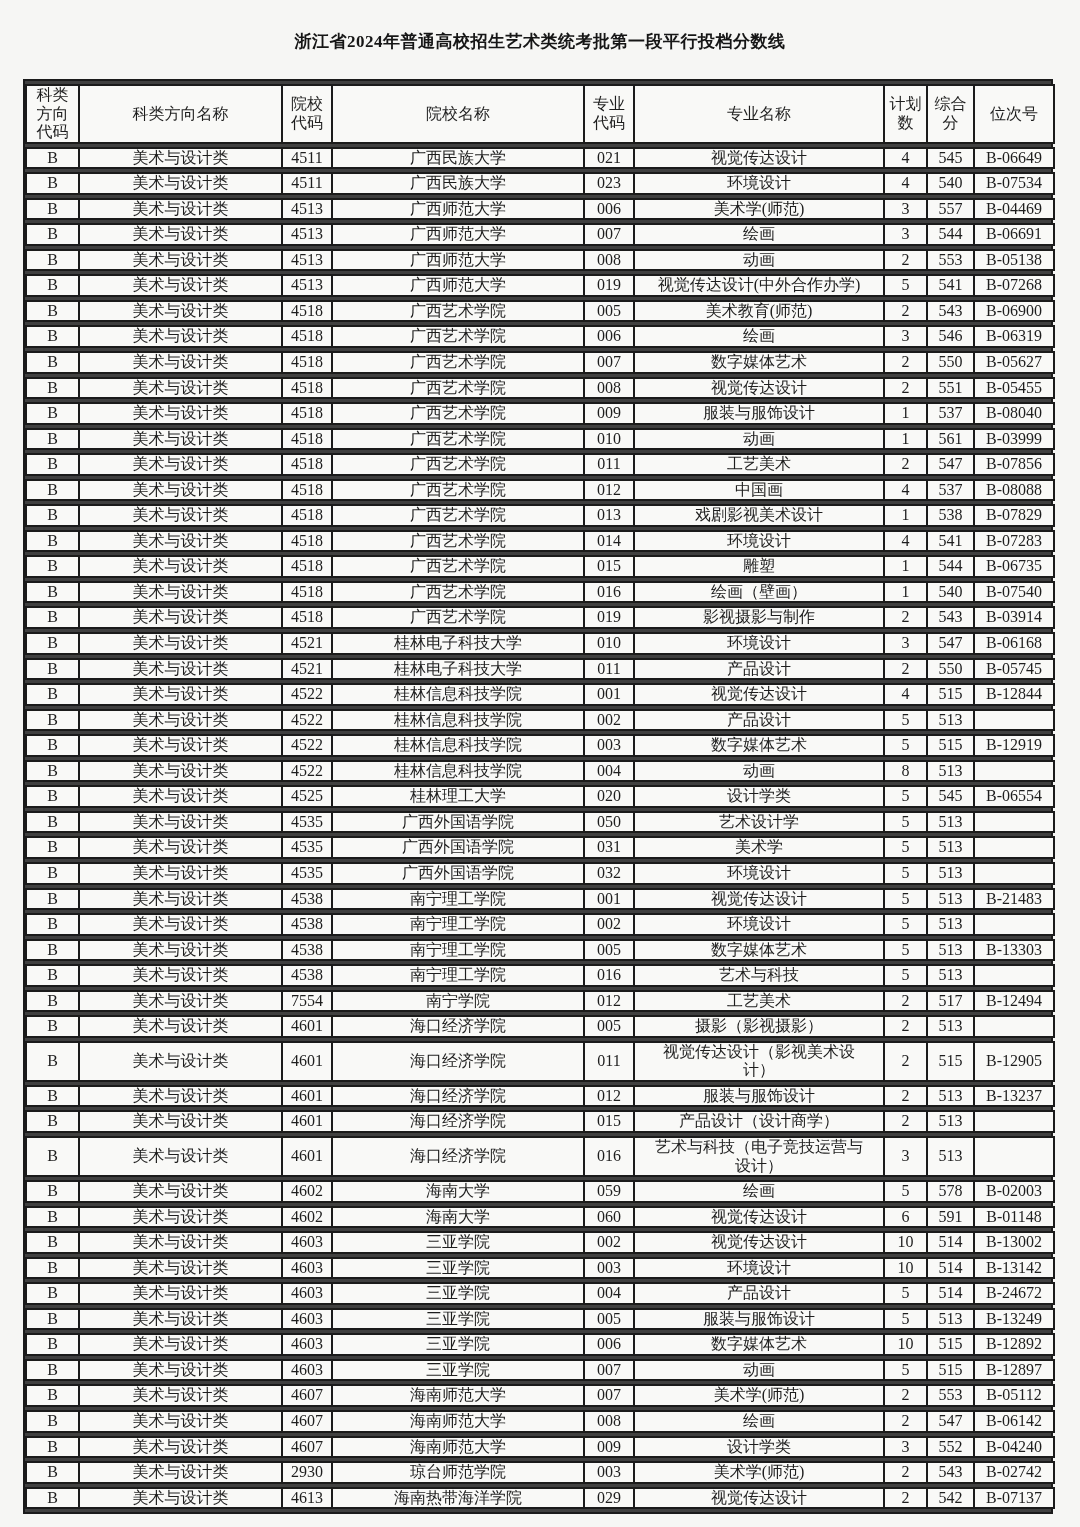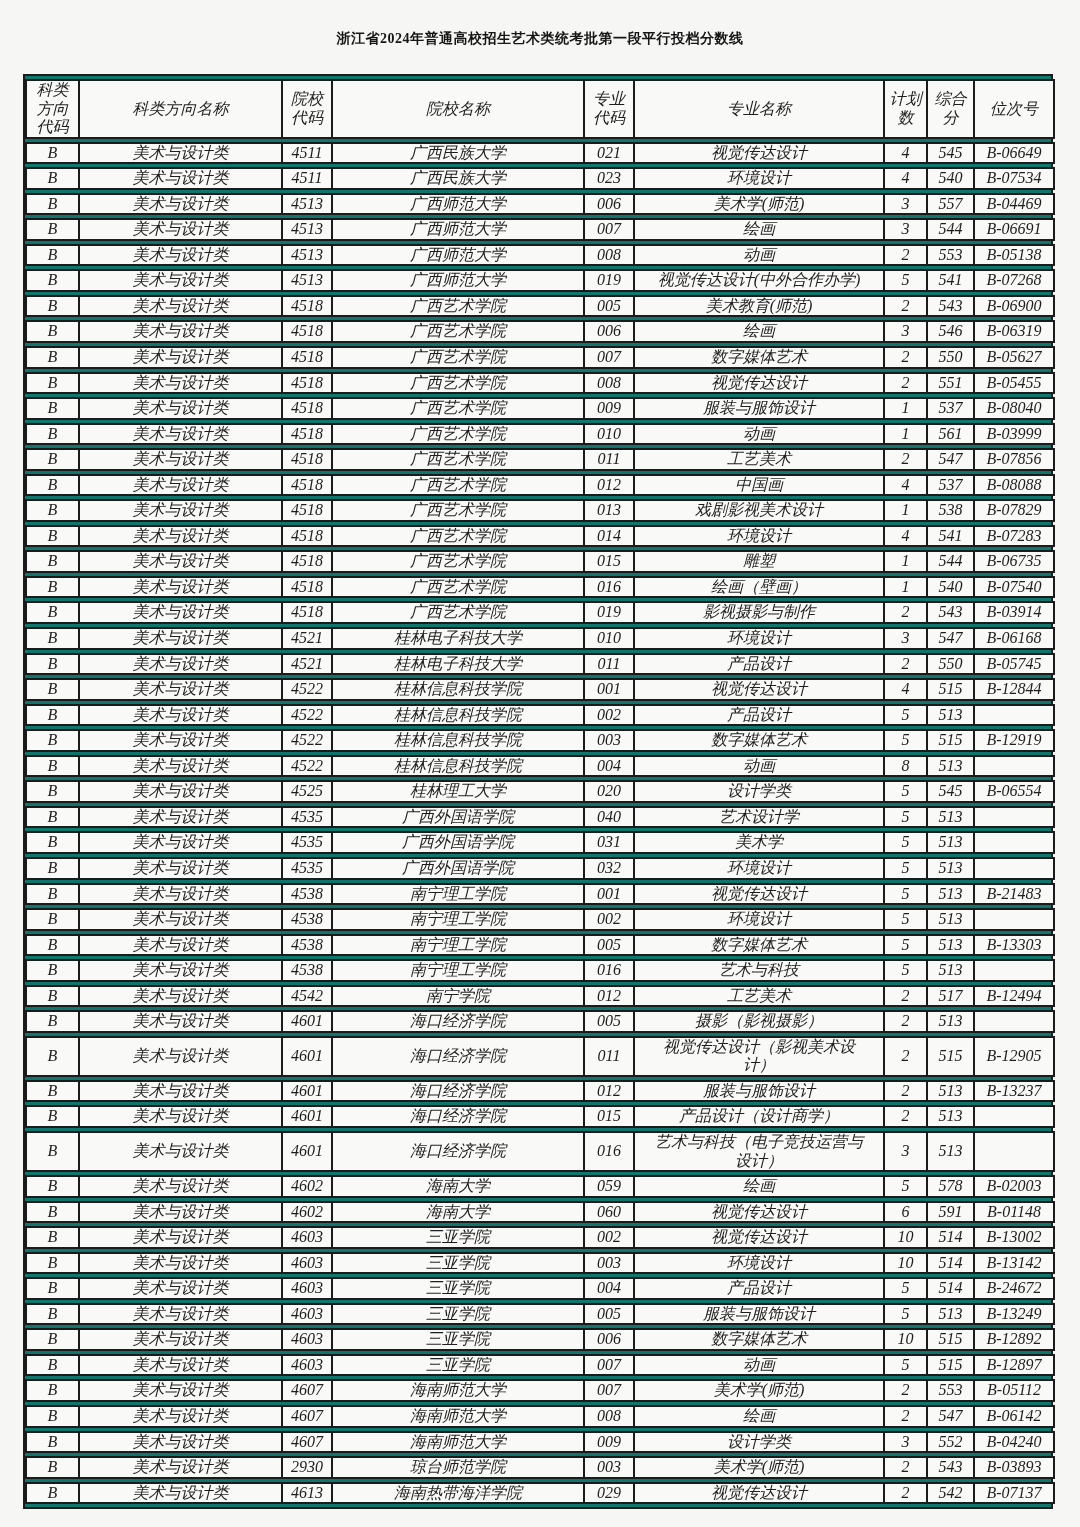--- a/index.html
+++ b/index.html
@@ -12,32 +12,31 @@
     background: #f6f6f4;
     color: #1e1e1e;
     font-family: "Liberation Serif", "DejaVu Serif", serif;
     position: relative;
   }
   .doc-title {
     margin: 0;
     padding-top: 30px;
     margin-bottom: 26px;
     text-align: center;
-    font-size: 14px;
+    font-size: 17px;
     font-weight: bold;
     letter-spacing: 0.5px;
     color: #161616;
   }
   .table-frame {
     width: 1030px;
     margin-left: 23px;
     border: 2px solid #1b1b1b;
     box-sizing: border-box;
-    background: #0f766e;
-    font-style: italic;
+    background: #404040;
   }
   table.score-table {
     width: 100%;
     table-layout: fixed;
     border-collapse: separate;
     border-spacing: 0 3px;
   }
   table.score-table th,
   table.score-table td {
     border-top: 2px solid #1b1b1b;
@@ -394,21 +393,21 @@
           <td class="col-left pre-wrap">设计学类</td>
           <td>5</td>
           <td>545</td>
           <td>B-06554</td>
         </tr>
         <tr>
           <td>B</td>
           <td>美术与设计类</td>
           <td>4535</td>
           <td class="col-left">广西外国语学院</td>
-          <td>040</td>
+          <td>050</td>
           <td class="col-left pre-wrap">艺术设计学</td>
           <td>5</td>
           <td>513</td>
           <td></td>
         </tr>
         <tr>
           <td>B</td>
           <td>美术与设计类</td>
           <td>4535</td>
           <td class="col-left">广西外国语学院</td>
@@ -469,21 +468,21 @@
           <td class="col-left">南宁理工学院</td>
           <td>016</td>
           <td class="col-left pre-wrap">艺术与科技</td>
           <td>5</td>
           <td>513</td>
           <td></td>
         </tr>
         <tr>
           <td>B</td>
           <td>美术与设计类</td>
-          <td>4542</td>
+          <td>7554</td>
           <td class="col-left">南宁学院</td>
           <td>012</td>
           <td class="col-left pre-wrap">工艺美术</td>
           <td>2</td>
           <td>517</td>
           <td>B-12494</td>
         </tr>
         <tr>
           <td>B</td>
           <td>美术与设计类</td>
@@ -664,21 +663,21 @@
         </tr>
         <tr>
           <td>B</td>
           <td>美术与设计类</td>
           <td>2930</td>
           <td class="col-left">琼台师范学院</td>
           <td>003</td>
           <td class="col-left pre-wrap">美术学(师范)</td>
           <td>2</td>
           <td>543</td>
-          <td>B-03893</td>
+          <td>B-02742</td>
         </tr>
         <tr>
           <td>B</td>
           <td>美术与设计类</td>
           <td>4613</td>
           <td class="col-left">海南热带海洋学院</td>
           <td>029</td>
           <td class="col-left pre-wrap">视觉传达设计</td>
           <td>2</td>
           <td>542</td>

